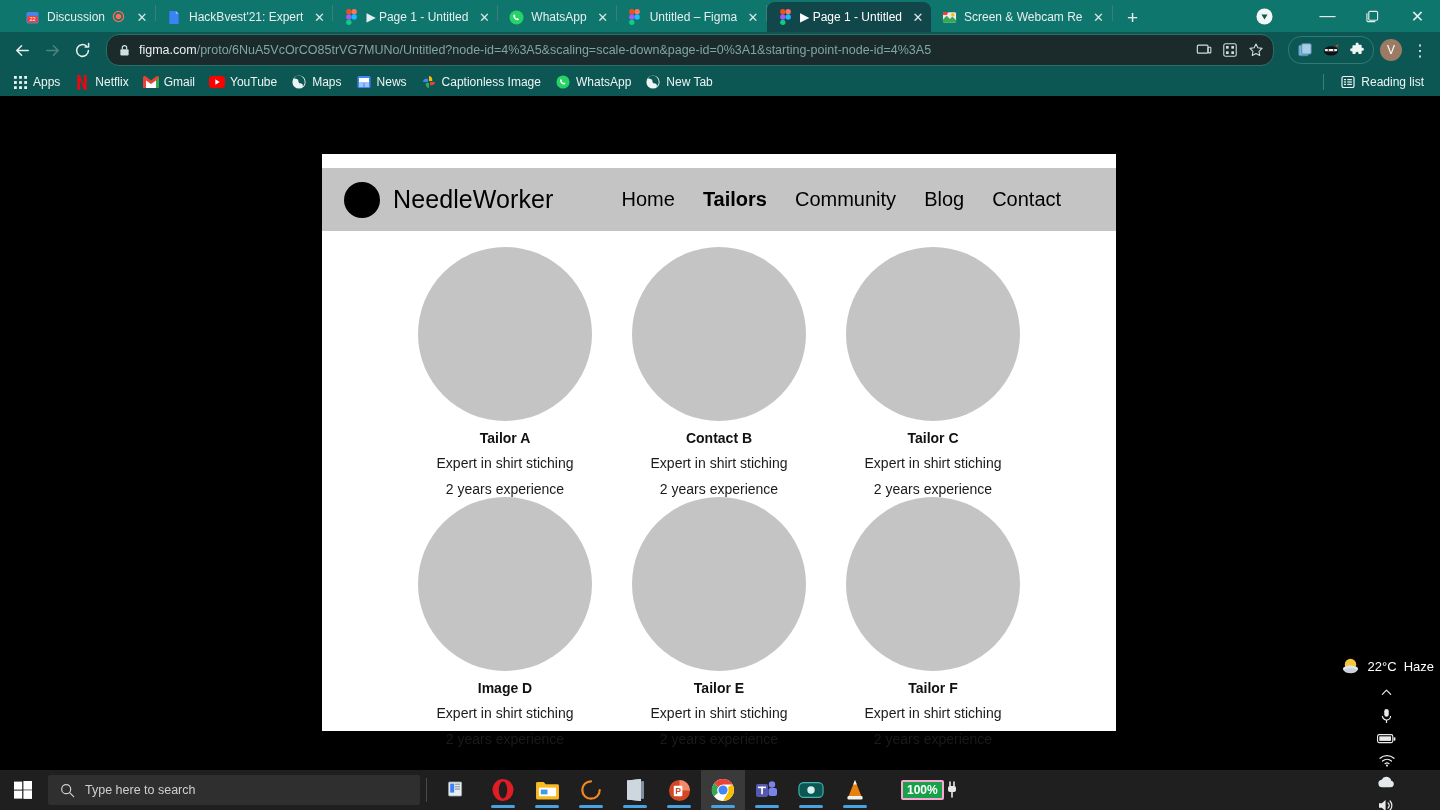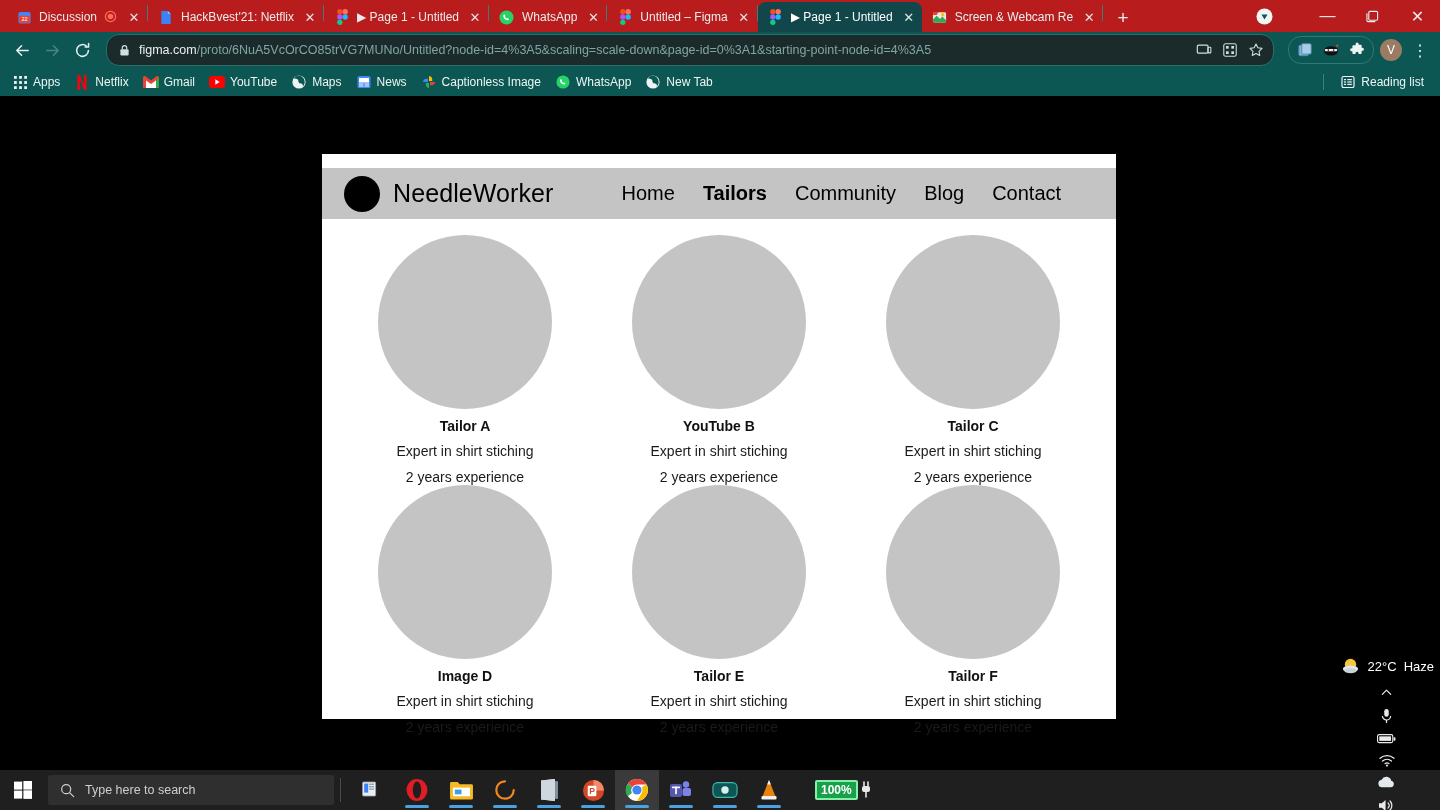--- a/index.html
+++ b/index.html
@@ -9,21 +9,21 @@
     font-family: "Liberation Sans", sans-serif;
     background: #000;
   }
 
   
   .browser { width: 1440px; height: 770px; background: #0c5753; position: relative; }
 
   
   .tabstrip {
     height: 32px; display: flex; align-items: flex-end;
-    background: #b91c1c; padding-left: 6px; position: relative; text-align: right;
+    background: #0f766e; padding-left: 14px; position: relative; text-align: right;
   }
   .tab {
     height: 30px; display: flex; align-items: center;
     padding: 0 4px 0 10px; gap: 7px;
     position: relative; min-width: 60px;
     border-top-left-radius: 8px; border-top-right-radius: 8px;
   }
   .tab.active { background: #11474b; }
   .tab .favicon {
     width: 16px; height: 16px; flex: 0 0 16px;
@@ -104,68 +104,68 @@
   .bmsep { width: 1px; height: 16px; background: #3b7f7a; margin: 0 4px; }
 
   
   .viewport { height: 674px; background: #000; position: relative; }
   .proto-frame {
     position: absolute; left: 322px; top: 58px;
     width: 794px; height: 565px; background: #ffffff;
   }
   .site-topstrip { height: 14px; background: #ffffff; }
   .site-nav {
-    height: 51px; background: #c4c4c4;
+    height: 63px; background: #c4c4c4;
     display: flex; align-items: center; padding: 0 0 0 22px;
   }
   .brand { display: flex; align-items: center; gap: 13px; }
   .brand-dot { width: 36px; height: 36px; border-radius: 50%; background: #000; }
   .brand-name { font-size: 25px; color: #000; font-weight: 400; letter-spacing: 0.1px; }
   .site-menu { display: flex; align-items: center; gap: 28px; margin-left: 68px; }
   .site-menu a { font-size: 20px; color: #000; text-decoration: none; }
   .site-menu a.active { font-weight: bold; }
 
   .cards-area { background: #ffffff; padding: 16px 0 0 0; height: 500px; }
-  .card-row { display: flex; justify-content: center; gap: 40px; margin-bottom: 0; }
+  .card-row { display: flex; justify-content: center; margin-bottom: 0; }
   .card { width: 214px; display: flex; flex-direction: column; align-items: center; }
   .card .photo {
     width: 174px; height: 174px; border-radius: 50%; background: #c4c4c4;
   }
   .card .cname { font-size: 14px; font-weight: bold; color: #111; margin-top: 9px; }
   .card .cdesc { font-size: 14px; color: #1a1a1a; line-height: 1.12; text-align: center; margin-top: 10px; }
 
   
   .taskbar {
     height: 40px; background: #1f1f1f; display: flex; align-items: center;
     color: #ffffff; font-size: 12px; position: relative;
   }
   .start {
     width: 46px; height: 40px; display: flex; align-items: center; justify-content: center;
   }
   .search-box {
-    width: 286px; height: 30px; background: #2f2f2f; border-radius: 2px;
+    width: 372px; height: 30px; background: #2f2f2f; border-radius: 2px;
     display: flex; align-items: center; gap: 10px; padding-left: 12px;
     color: #cfcfcf; font-size: 12.5px; margin-left: 2px;
   }
   .tb-sep { width: 1px; height: 24px; background: #4a4a4a; margin: 0 6px; }
   .tb-icons { display: flex; align-items: center; gap: 0px; margin-left: 4px; }
   .tb-app {
     width: 44px; height: 40px; display: flex; align-items: center; justify-content: center;
     position: relative;
   }
   .tb-app.active { background: #3a3a3a; }
   .tb-app .underline {
     position: absolute; bottom: 2px; left: 10px; width: 24px; height: 3px;
     background: #4aa3e0; border-radius: 2px;
   }
   .battery-pill {
     display: flex; align-items: center; gap: 2px; margin-left: 24px;
   }
   .battery-body {
-    border: 2px solid #86efac; background: #18a04a; color: #fff;
+    border: 2px solid #f9a8d4; background: #18a04a; color: #fff;
     font-size: 12px; font-weight: bold; padding: 1px 4px; border-radius: 2px;
   }
   .tray { margin-left: auto; display: flex; align-items: center; gap: 9px; padding-right: 6px; flex-direction: column; }
   .tray .titem { display: flex; align-items: center; }
   .weather { display: flex; align-items: center; gap: 7px; font-size: 13px; }
   .clock { text-align: center; line-height: 1.22; font-size: 12px; padding: 0 4px; }
   .notif { width: 26px; height: 40px; display: flex; align-items: center; justify-content: center; }
   svg { display: block; }
 </style>
 </head>
@@ -194,21 +194,21 @@
     </div>
     <div class="tabsep"></div>
 
     <div class="tab">
       <span class="favicon">
         <svg width="14" height="15" viewBox="0 0 14 16">
             <path d="M2 1h7l3 3v11H2z" fill="#3b82f6"></path>
             <path d="M9 1l3 3H9z" fill="#93c5fd"></path>
           </svg>
       </span>
-      <span class="title">HackBvest'21: Netflix</span>
+      <span class="title">HackBvest'21: Expert</span>
       <span class="tabclose">✕</span>
     </div>
     <div class="tabsep"></div>
 
     <div class="tab">
       <span class="favicon">
         <svg width="11" height="16" viewBox="0 0 12 18">
             <circle cx="3" cy="3" r="3" fill="#f24e1e"></circle>
             <circle cx="9" cy="3" r="3" fill="#ff7262"></circle>
             <circle cx="3" cy="9" r="3" fill="#a259ff"></circle>
@@ -511,21 +511,21 @@
       <div class="cards-area">
         <div class="card-row">
           <div class="card">
             <div class="photo"></div>
             <div class="cname">Tailor A</div>
             <div class="cdesc">Expert in shirt stiching</div>
             <div class="cdesc">2 years experience</div>
           </div>
           <div class="card">
             <div class="photo"></div>
-            <div class="cname">YouTube B</div>
+            <div class="cname">Contact B</div>
             <div class="cdesc">Expert in shirt stiching</div>
             <div class="cdesc">2 years experience</div>
           </div>
           <div class="card">
             <div class="photo"></div>
             <div class="cname">Tailor C</div>
             <div class="cdesc">Expert in shirt stiching</div>
             <div class="cdesc">2 years experience</div>
           </div>
         </div>

